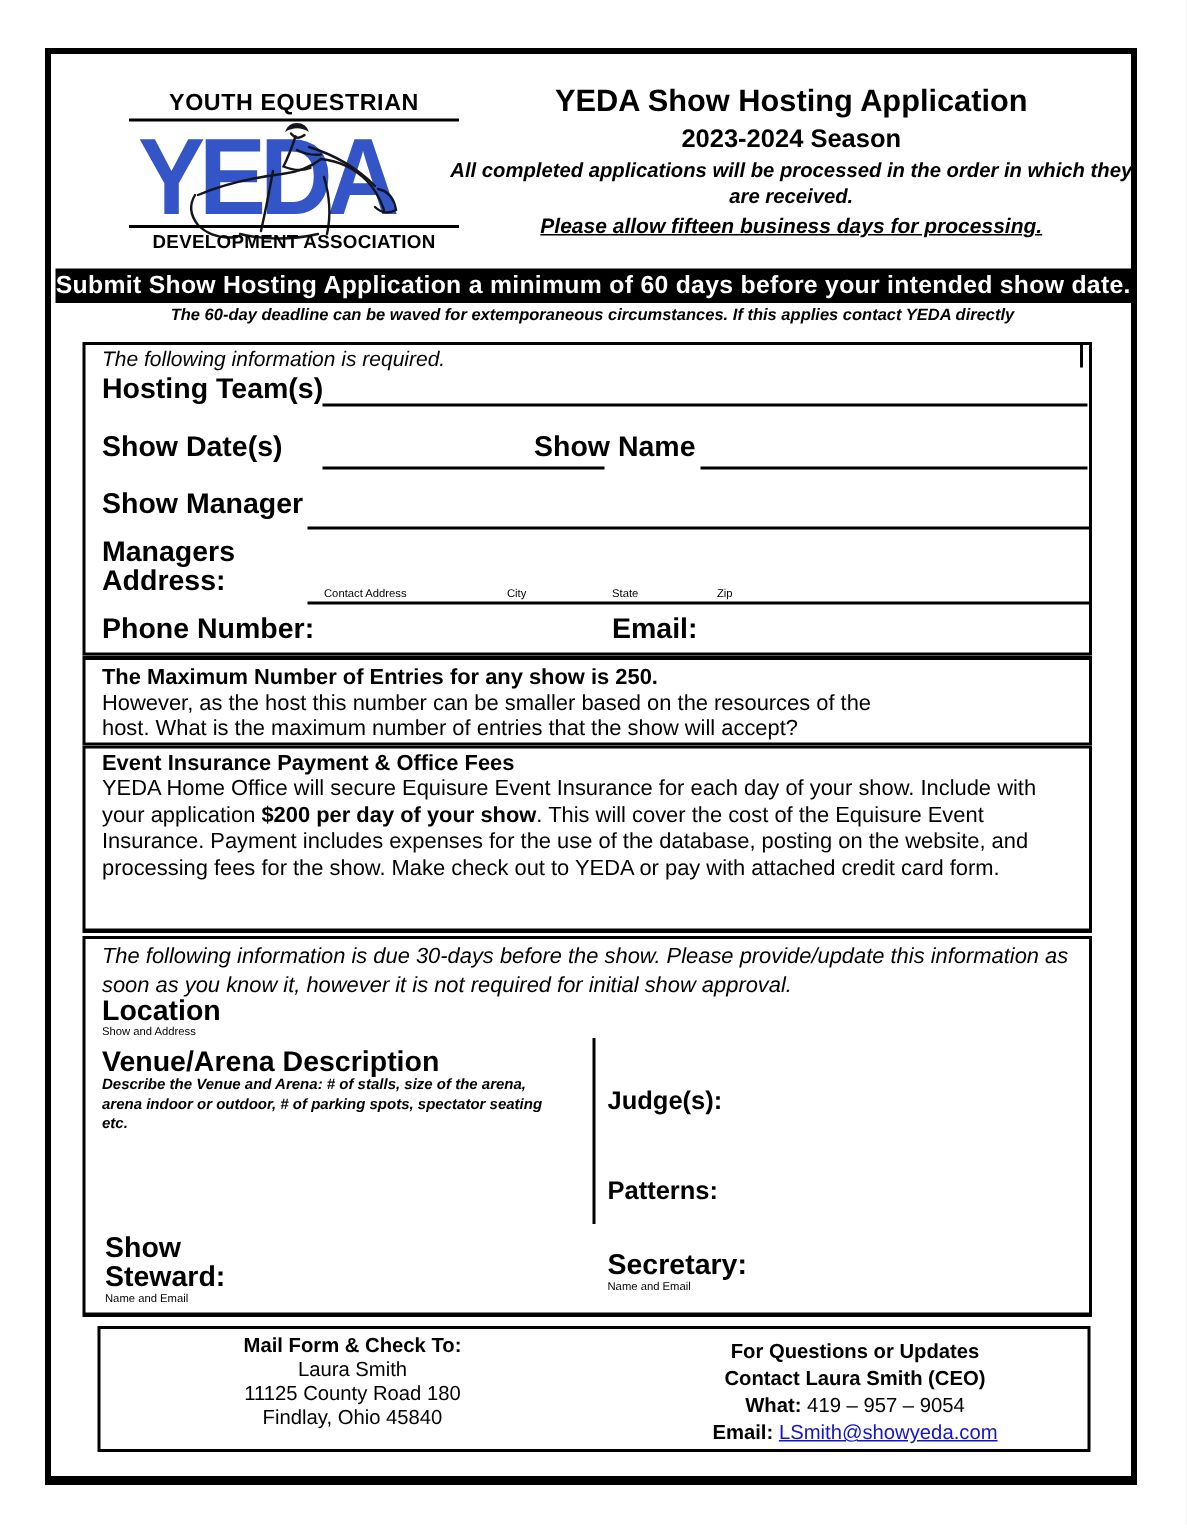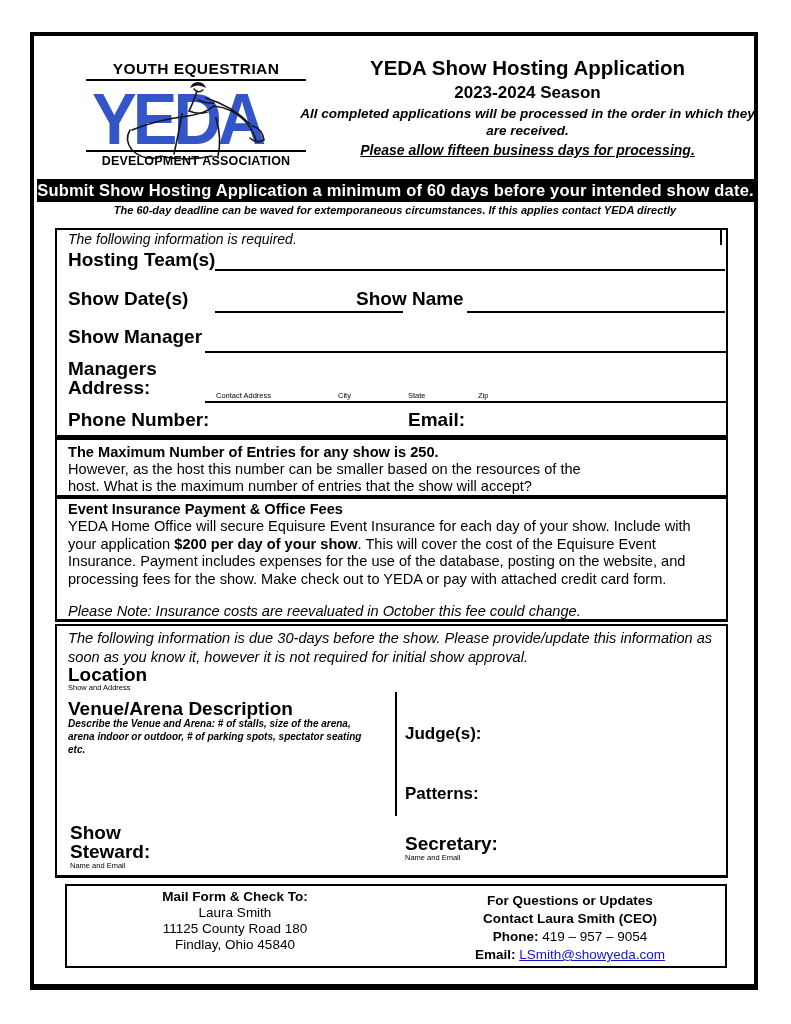--- a/index.html
+++ b/index.html
@@ -101,21 +101,20 @@
   <div class="box" style="left:55px; top:437px; width:673px; height:60px; border-top-width:3.5px;"></div>
   <div class="abs b body-txt" style="left:68px; top:444px;">The Maximum Number of Entries for any show is 250.</div>
   <div class="abs body-txt" style="left:68px; top:461px;">However, as the host this number can be smaller based on the resources of the</div>
   <div class="abs body-txt" style="left:68px; top:478px;">host. What is the maximum number of entries that the show will accept?</div>
 
   <div class="box" style="left:55px; top:497px; width:673px; height:125px; border-bottom-width:3px;"></div>
   <div class="abs b body-txt" style="left:68px; top:501px;">Event Insurance Payment &amp; Office Fees</div>
   <div class="abs body-txt" style="left:68px; top:518px; width:652px;">
     <span>YEDA Home Office will secure Equisure Event Insurance for each day of your show. Include with your application </span><span class="b">$200 per day of your show</span><span>. This will cover the cost of the Equisure Event Insurance. Payment includes expenses for the use of the database, posting on the website, and processing fees for the show. Make check out to YEDA or pay with attached credit card form.</span>
   </div>
-  <div class="abs i body-txt" style="left:68px; top:603px;">Please Note: Insurance costs are reevaluated in October this fee could change.</div>
 
   <div class="box" style="left:55px; top:624px; width:673px; height:254px; border-bottom-width:3px;"></div>
   <div class="abs i body-txt" style="left:68px; top:629px; width:655px; line-height:19px;">The following information is due 30-days before the show. Please provide/update this information as soon as you know it, however it is not required for initial show approval.</div>
 
   <div class="abs lbl" style="left:68px; top:665px;">Location</div>
   <div class="abs tiny" style="left:68px; top:683px;">Show and Address</div>
 
   <div class="abs lbl" style="left:68px; top:699px;">Venue/Arena Description</div>
   <div class="abs b i" style="left:68px; top:717px; width:312px; font-size:10px; line-height:13px;">Describe the Venue and Arena: # of stalls, size of the arena, arena indoor or outdoor, # of parking spots, spectator seating etc.</div>
 
@@ -137,21 +136,21 @@
     <div class="b">Mail Form &amp; Check To:</div>
     <div>Laura Smith</div>
     <div>11125 County Road 180</div>
     <div>Findlay, Ohio 45840</div>
   </div>
 
   <div class="abs ctr" style="left:425px; top:892px; width:290px; font-size:13.5px; line-height:18px;">
     <div class="b">For Questions or Updates</div>
     <div class="b">Contact Laura Smith (CEO)</div>
     <div>
-      <span class="b">Phone:</span>
+      <span class="b">What:</span>
       <span>419 – 957 – 9054</span>
     </div>
     <div>
       <span class="b">Email:</span>
       <a class="link">LSmith@showyeda.com</a>
     </div>
   </div>
 
 </div>
 

